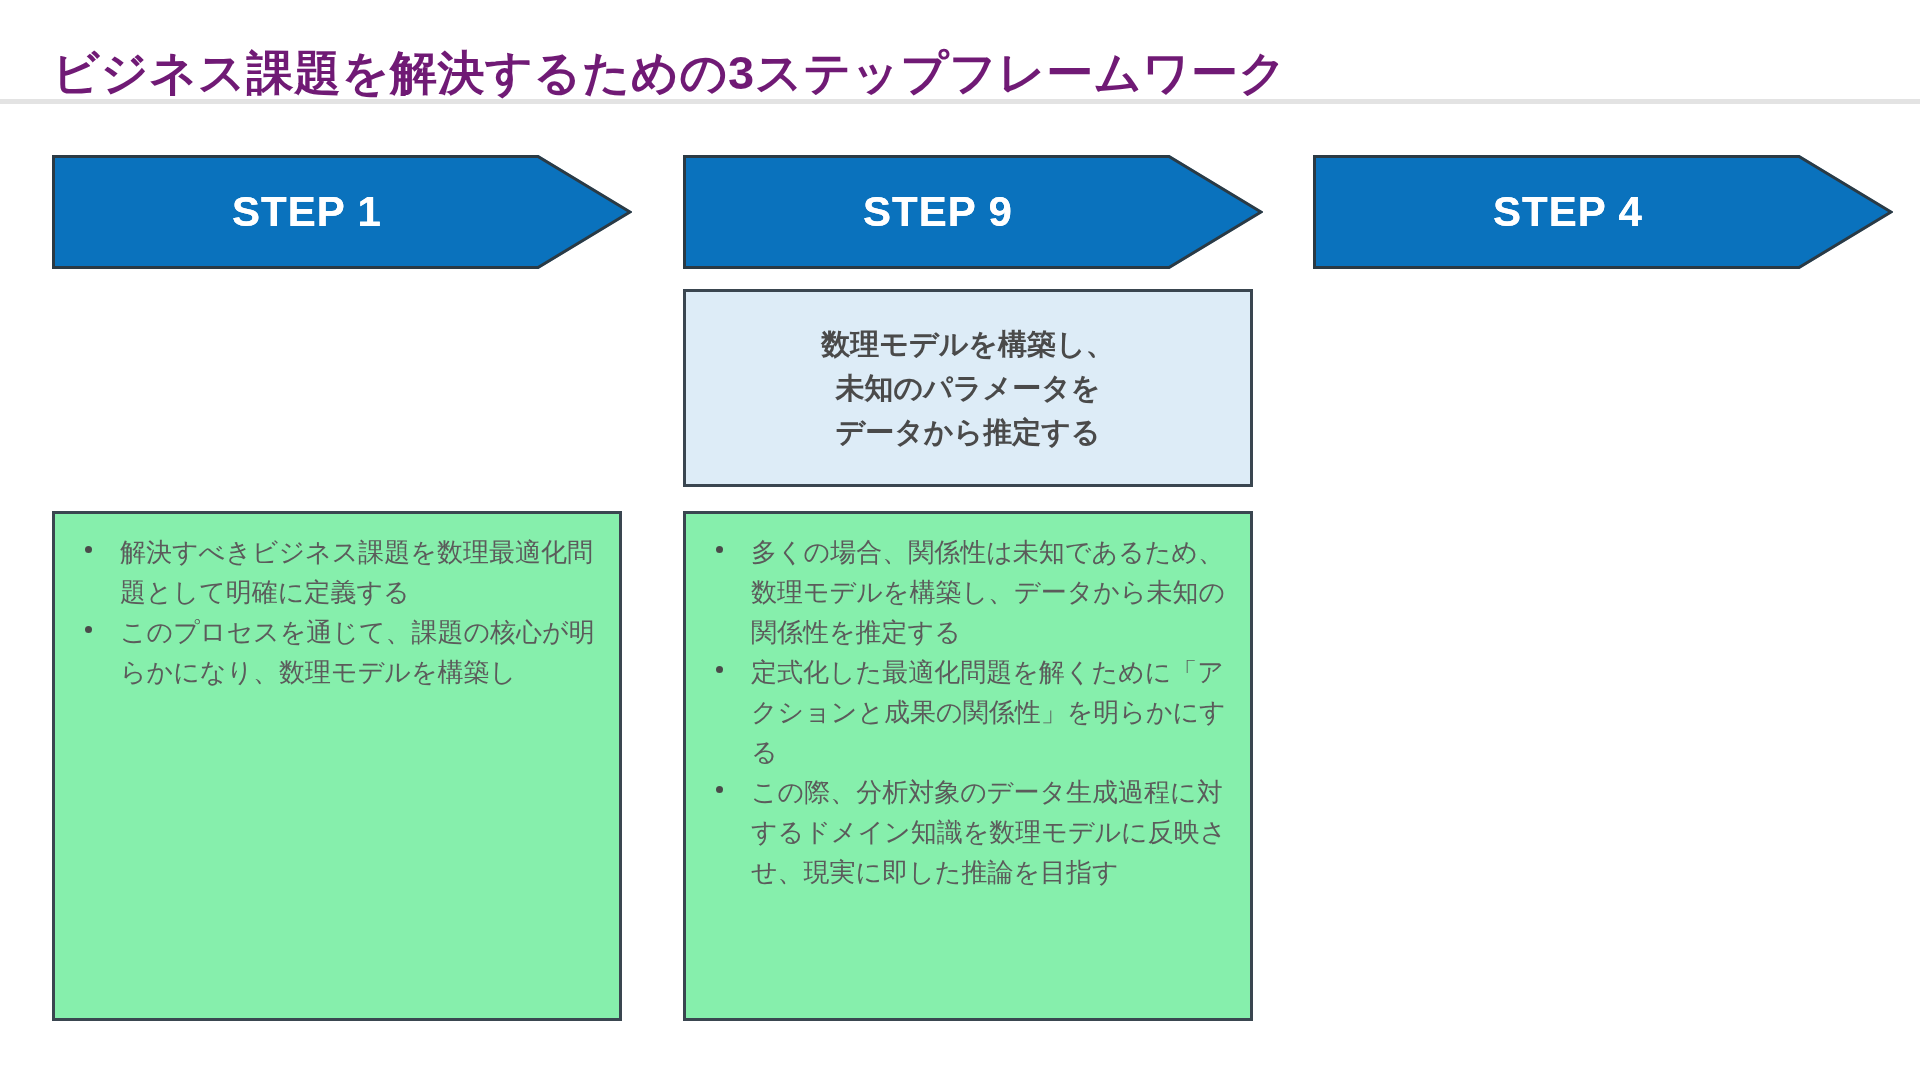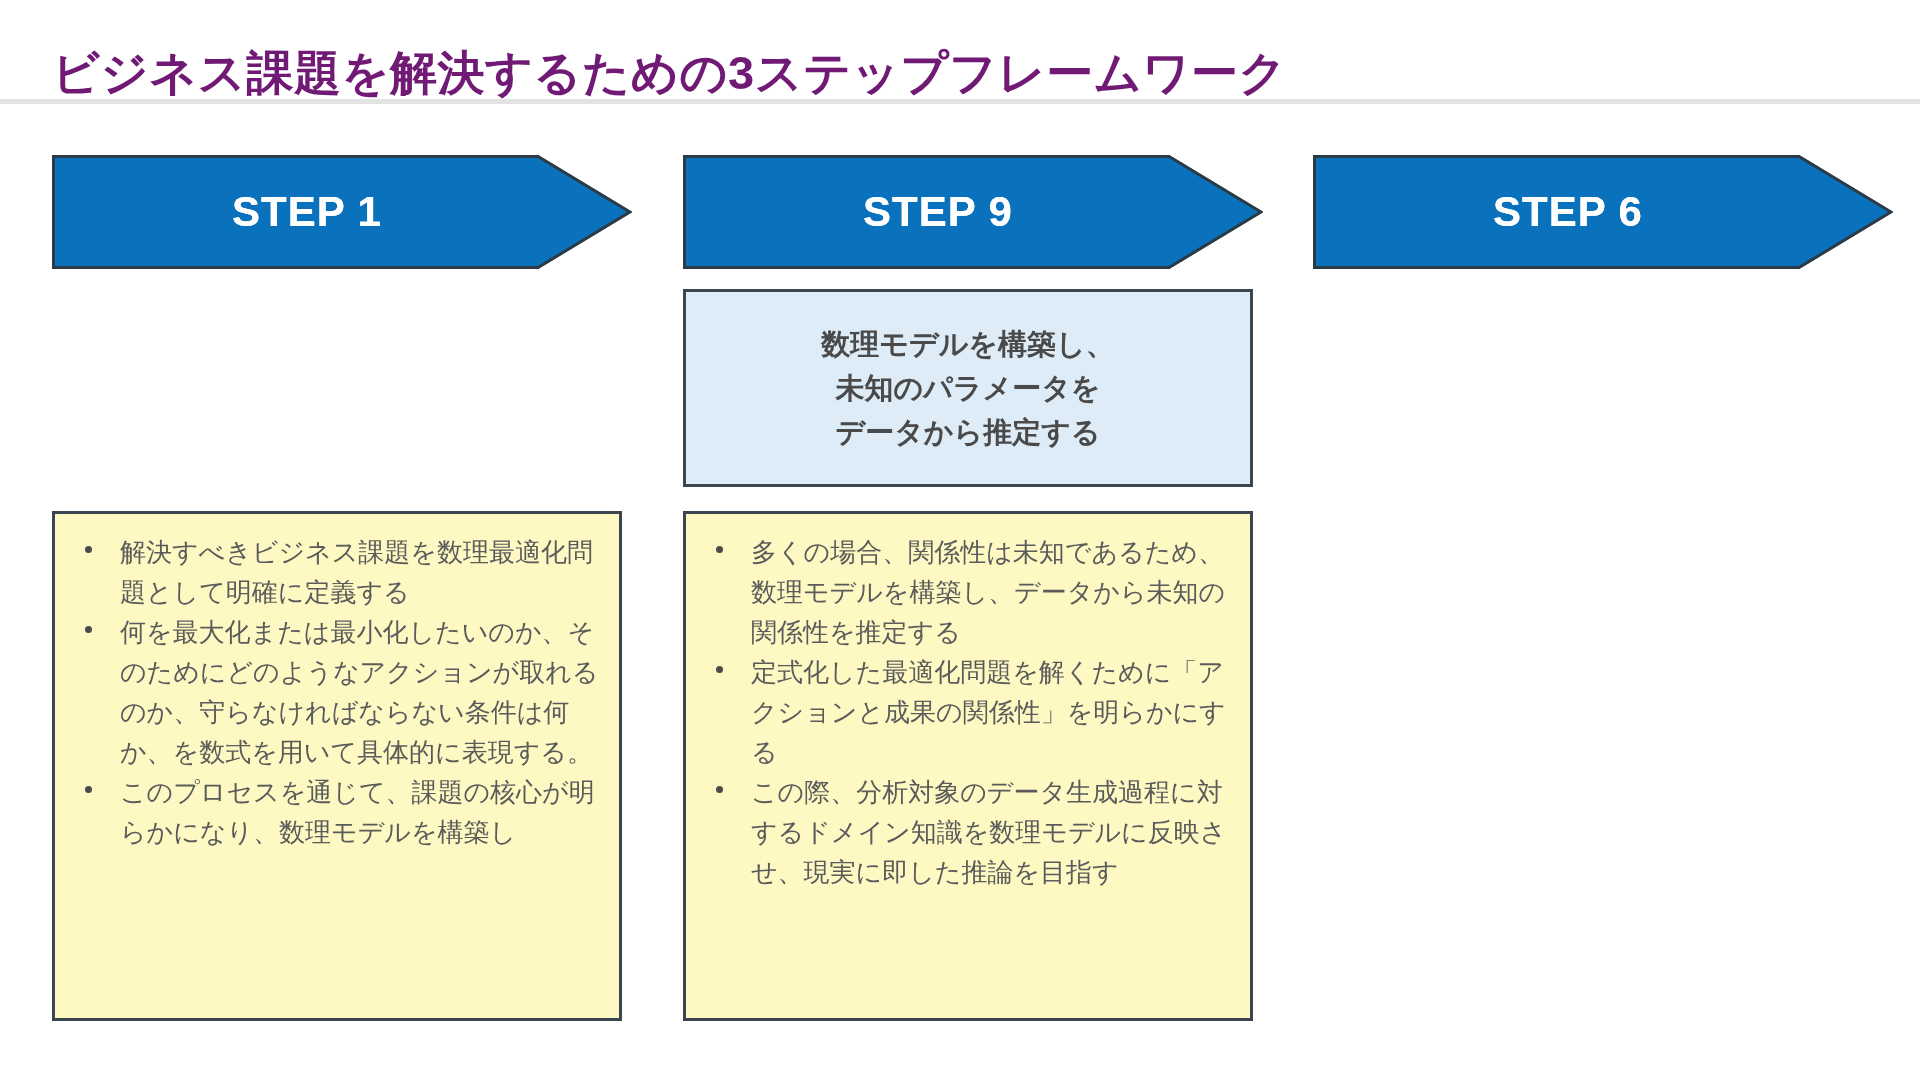--- a/index.html
+++ b/index.html
@@ -120,21 +120,21 @@
     padding: 0 10px;
   }
 
   
   .bullets-box {
     position: absolute;
     top: 511px;
     left: 0;
     width: 570px;
     height: 510px;
-    background: #fef9c3;
+    background: #86efac;
     border: 3px solid #3a4650;
     box-sizing: border-box;
     padding: 18px 16px 12px 10px;
   }
   .bullet-list {
     list-style: none;
     margin: 0;
     padding: 0;
   }
   .bullet-item {
@@ -167,21 +167,20 @@
   <div class="column c1">
     <div class="chevron">
       <span class="chevron-label">STEP 1</span>
     </div>
     <svg class="chevron-outline" viewBox="0 0 580 114">
       <polygon points="1.5,1.5 486,1.5 578,57 486,112.5 1.5,112.5"></polygon>
     </svg>
     <div class="bullets-box">
       <ul class="bullet-list">
         <li class="bullet-item"><span class="dot"></span><span>解決すべきビジネス課題を数理最適化問題として明確に定義する</span></li>
-        <li class="bullet-item"><span class="dot"></span><span>何を最大化または最小化したいのか、そのためにどのようなアクションが取れるのか、守らなければならない条件は何か、を数式を用いて具体的に表現する。</span></li>
         <li class="bullet-item"><span class="dot"></span><span>このプロセスを通じて、課題の核心が明らかになり、数理モデルを構築し</span></li>
       </ul>
     </div>
   </div>
 
   <div class="column c2">
     <div class="chevron">
       <span class="chevron-label">STEP 9</span>
     </div>
     <svg class="chevron-outline" viewBox="0 0 580 114">
@@ -196,20 +195,20 @@
       <ul class="bullet-list">
         <li class="bullet-item"><span class="dot"></span><span>多くの場合、関係性は未知であるため、数理モデルを構築し、データから未知の関係性を推定する</span></li>
         <li class="bullet-item"><span class="dot"></span><span>定式化した最適化問題を解くために「アクションと成果の関係性」を明らかにする</span></li>
         <li class="bullet-item"><span class="dot"></span><span>この際、分析対象のデータ生成過程に対するドメイン知識を数理モデルに反映させ、現実に即した推論を目指す</span></li>
       </ul>
     </div>
   </div>
 
   <div class="column c3">
     <div class="chevron">
-      <span class="chevron-label">STEP 6</span>
+      <span class="chevron-label">STEP 4</span>
     </div>
     <svg class="chevron-outline" viewBox="0 0 580 114">
       <polygon points="1.5,1.5 486,1.5 578,57 486,112.5 1.5,112.5"></polygon>
     </svg>
   </div>
 
 </div>
 
 </body></html>

